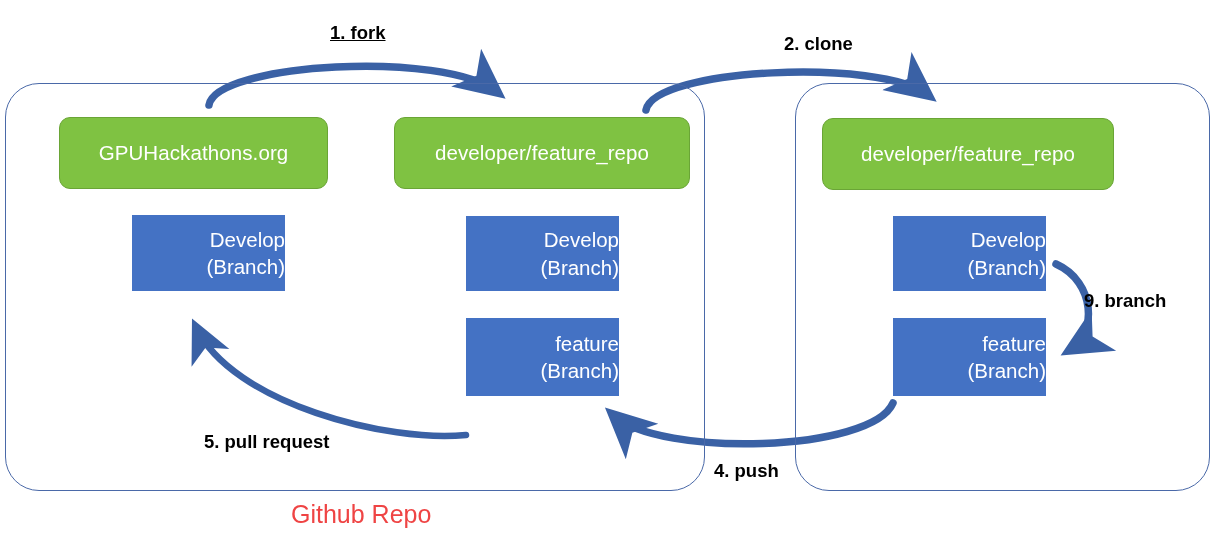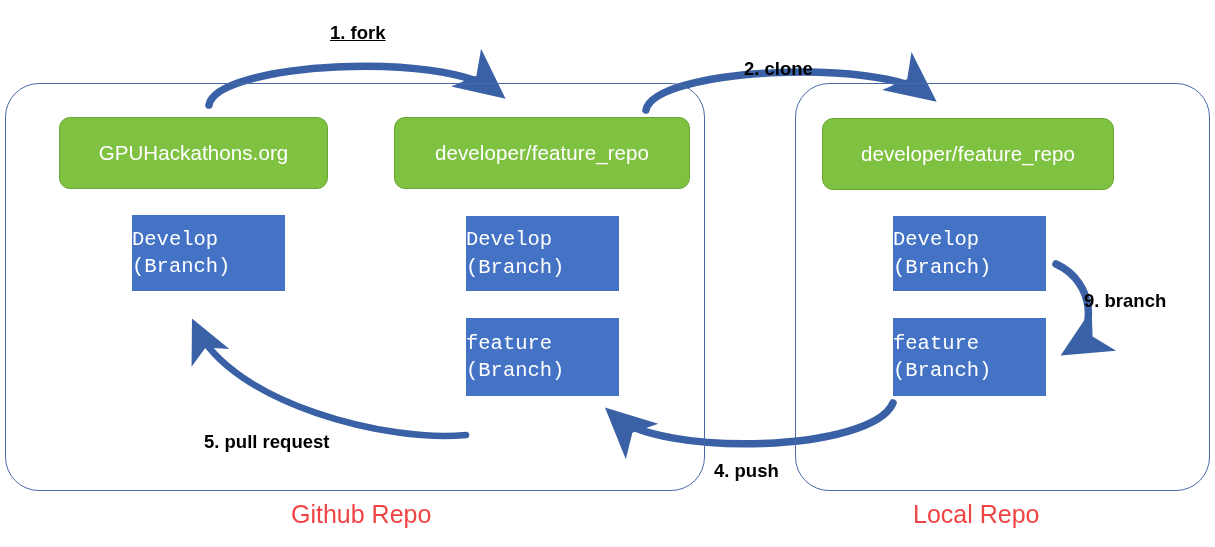--- a/index.html
+++ b/index.html
@@ -57,43 +57,42 @@
   #repo-local    { left: 822px; top: 118px; width: 292px; height: 72px; }
 
   
   .branch-box {
     position: absolute;
     background: #4472C4;
     box-sizing: border-box;
     color: #ffffff;
     display: flex;
     flex-direction: column;
-    align-items: flex-start;
+    align-items: flex-end;
     justify-content: center;
     font-size: 20.5px;
     line-height: 1.32;
     white-space: nowrap;
-    font-family: Liberation Mono, monospace;
   }
   #branch-gh-develop    { left: 132px; top: 215px; width: 153px; height: 76px; }
   #branch-fork-develop  { left: 466px; top: 216px; width: 153px; height: 75px; }
   #branch-fork-feature  { left: 466px; top: 318px; width: 153px; height: 78px; }
   #branch-loc-develop   { left: 893px; top: 216px; width: 153px; height: 75px; }
   #branch-loc-feature   { left: 893px; top: 318px; width: 153px; height: 78px; }
 
   
   .step-label {
     position: absolute;
     color: #000000;
     font-weight: bold;
     font-size: 18.5px;
     white-space: nowrap;
   }
   #label-fork         { left: 330px; top: 22px; text-decoration: underline; }
-  #label-clone        { left: 744px; top: 33px; margin-top: 25px; }
+  #label-clone        { left: 784px; top: 33px; }
   #label-branch       { left: 1084px; top: 290px; }
   #label-push         { left: 714px; top: 460px; }
   #label-pullrequest  { left: 204px; top: 423px; margin-top: 8px; }
 
   
   .panel-caption {
     position: absolute;
     color: #ef4444;
     font-size: 25px;
     font-weight: normal;
@@ -175,15 +174,14 @@
     <span>(Branch)</span>
   </div>
 
   <div class="step-label" id="label-fork">1. fork</div>
   <div class="step-label" id="label-clone">2. clone</div>
   <div class="step-label" id="label-branch">9. branch</div>
   <div class="step-label" id="label-push">4. push</div>
   <div class="step-label" id="label-pullrequest">5. pull request</div>
 
   <div class="panel-caption" id="caption-github">Github Repo</div>
-  <div class="panel-caption" id="caption-local">Local Repo</div>
 
 </div>
 
 </body></html>

